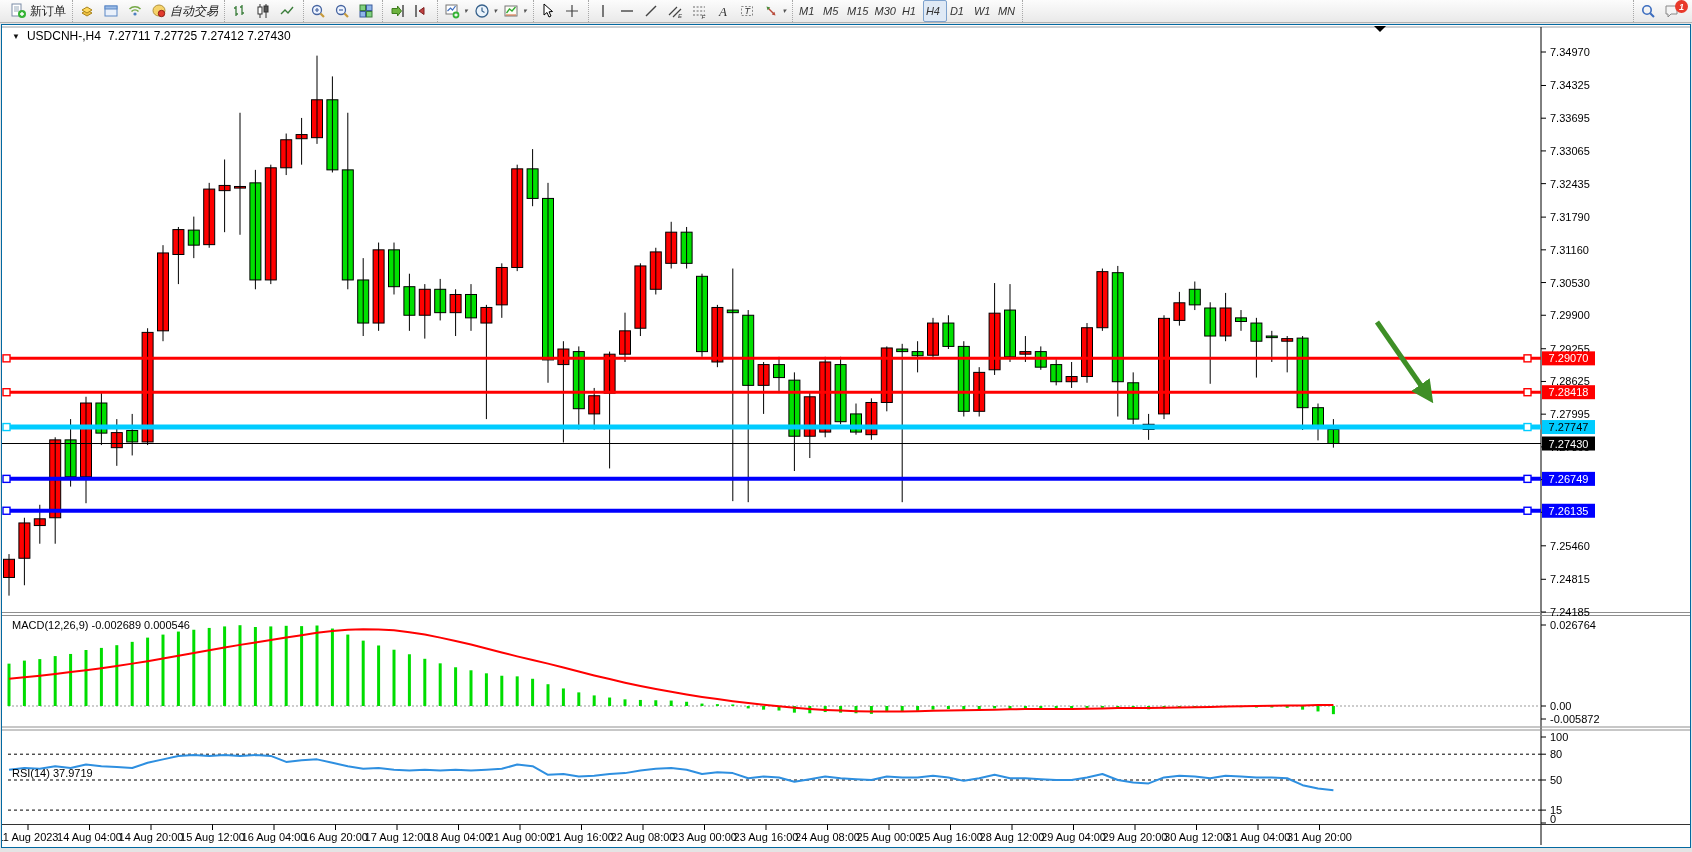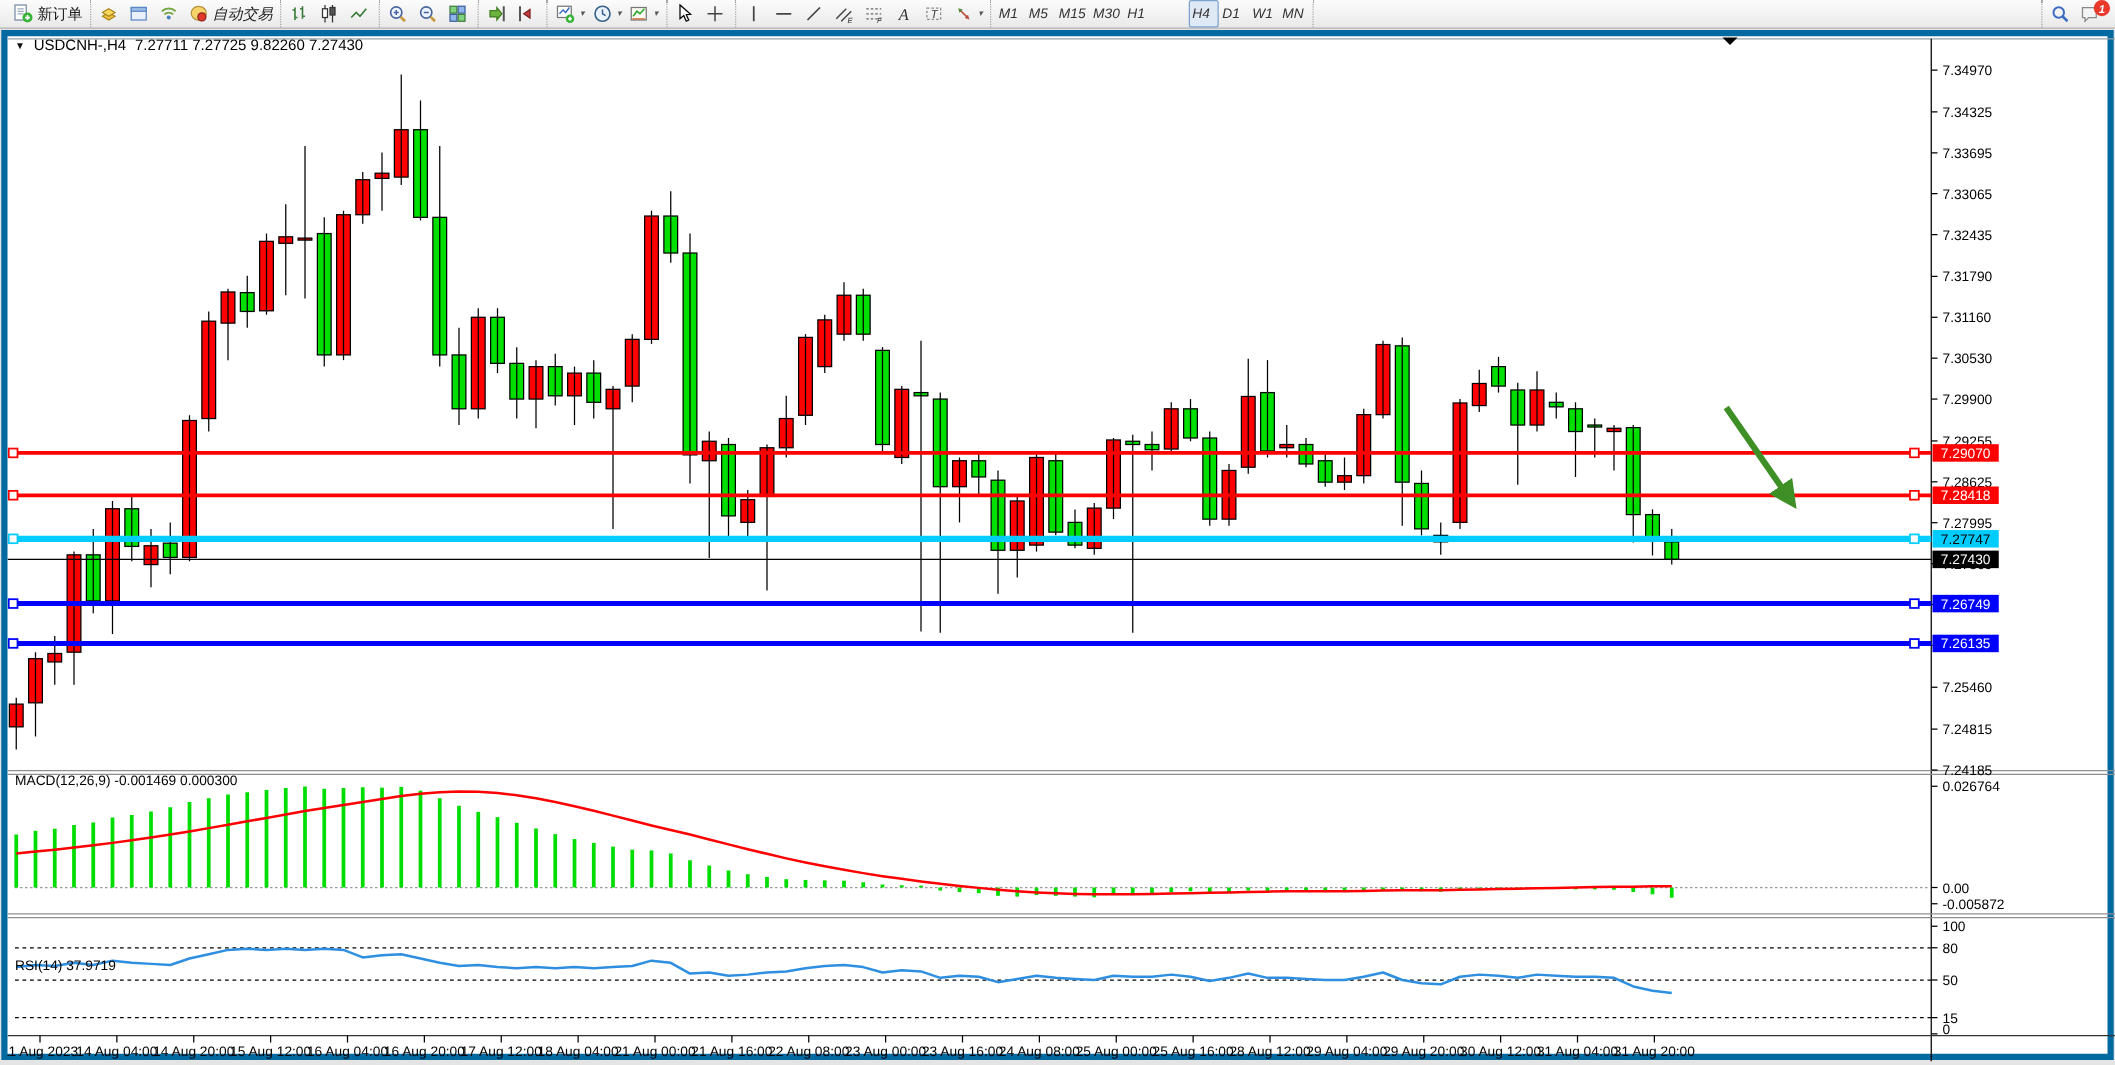--- a/index.html
+++ b/index.html
@@ -6,29 +6,29 @@
   body{width:1692px;height:852px;position:relative;overflow:hidden;background:#e4e4e4;
        font-family:"Liberation Sans",sans-serif;}
   .toolbar{position:absolute;top:0;left:0;width:1692px;height:23px;box-sizing:border-box;
        background:linear-gradient(#fcfcfc,#e9e9e9);border-bottom:1px solid #b3b3b3;
        display:flex;align-items:center;padding:0 4px;}
   .tb-group{display:flex;align-items:center;height:22px;padding:0 3px;}
   .tb-group + .tb-group{border-left:1px dotted #a8a8a8;font-style:italic;}
   .tb-spacer{flex:1;border:none}
   .tb-btn{position:relative;display:flex;align-items:center;gap:3px;height:20px;min-width:18px;
        padding:0 2px;border:1px solid transparent;border-radius:2px;cursor:default;text-align:center;}
-  .tb-btn.active{background:#dfe9f5;border-color:#7da2ce;margin-left:28px;}
+  .tb-btn.active{background:#dfe9f5;border-color:#7da2ce;}
   .tb-btn .lbl{font-size:12px;color:#1a1a1a;white-space:nowrap;}
   .tb-btn.tf .lbl{font-size:11px;color:#333;}
   .tb-btn .dd{font-size:7px;color:#555;margin-left:1px;}
   .tb-btn .badge{position:absolute;top:-1px;right:-4px;width:13px;height:13px;border-radius:50%;
        background:#e8392a;color:#fff;font-size:9px;font-weight:bold;display:flex;
        align-items:center;justify-content:center;}
   .win{position:absolute;left:1px;top:24px;width:1690px;height:824px;box-sizing:border-box;
-       background:#fff;border:5px solid #0369a1;}
+       background:#fff;border:1px solid #0369a1;}
   #chart-svg{position:absolute;left:0;top:0;}
   .overlay-label{position:absolute;font-size:11px;color:#000;white-space:pre;}
   #title{position:absolute;left:12px;top:29px;font-size:12px;color:#000;display:flex;
        align-items:center;gap:7px;white-space:pre;}
   #title .tri{font-size:8px;color:#111;}
 </style>
 </head>
 <body>
 
 <div class="toolbar" id="toolbar">
@@ -730,17 +730,17 @@
         </marker>
       </defs>
       <line x1="1377" y1="322" x2="1429" y2="397" stroke="#3e8f26" stroke-width="5" marker-end="url(#ah)"></line>
       <polygon points="1374,26 1386,26 1380,32" fill="#000"></polygon>
     </svg>
 </div>
 
 <div id="title">
   <span class="tri">▼</span>
   <span>USDCNH-,H4</span>
-  <span>7.27711 7.27725 9.82260 7.27430</span>
+  <span>7.27711 7.27725 7.27412 7.27430</span>
 </div>
 
-<div class="overlay-label" style="left:12px;top:619px">MACD(12,26,9) -0.001469 0.000300</div>
+<div class="overlay-label" style="left:12px;top:619px">MACD(12,26,9) -0.002689 0.000546</div>
 <div class="overlay-label" style="left:12px;top:767px">RSI(14) 37.9719</div>
 
 </body></html>

